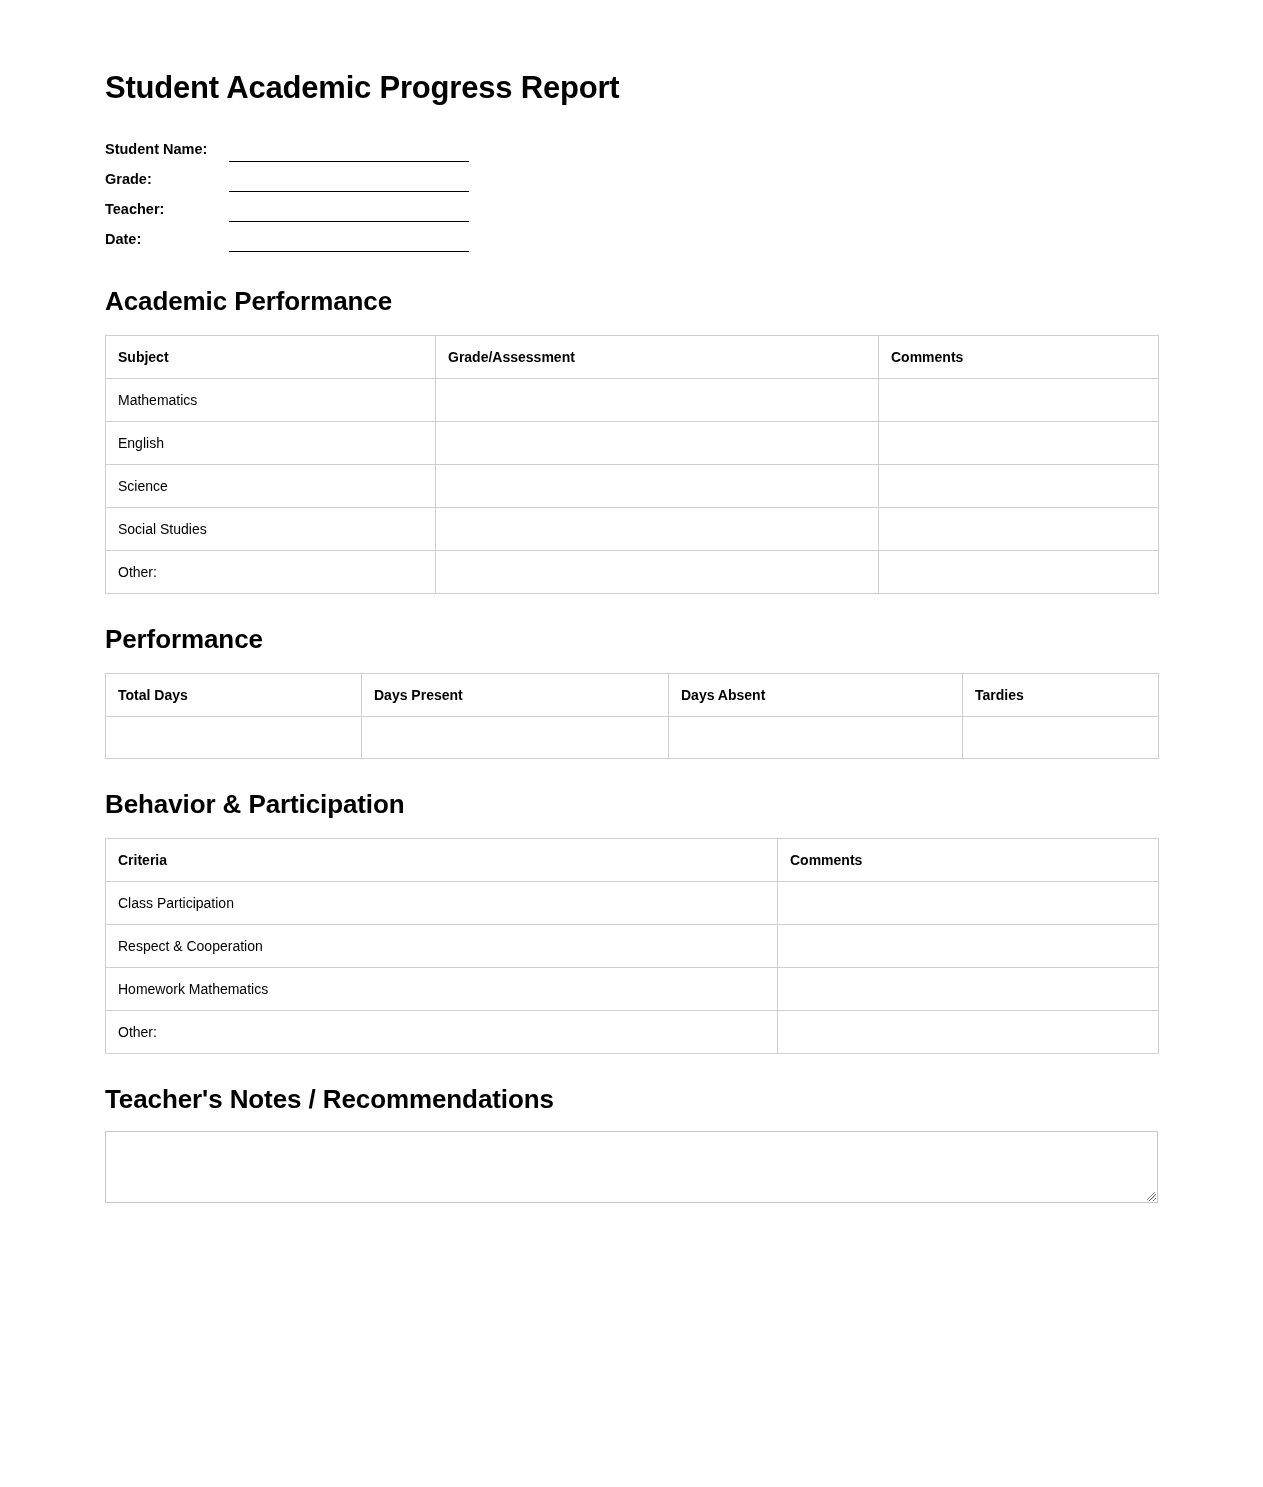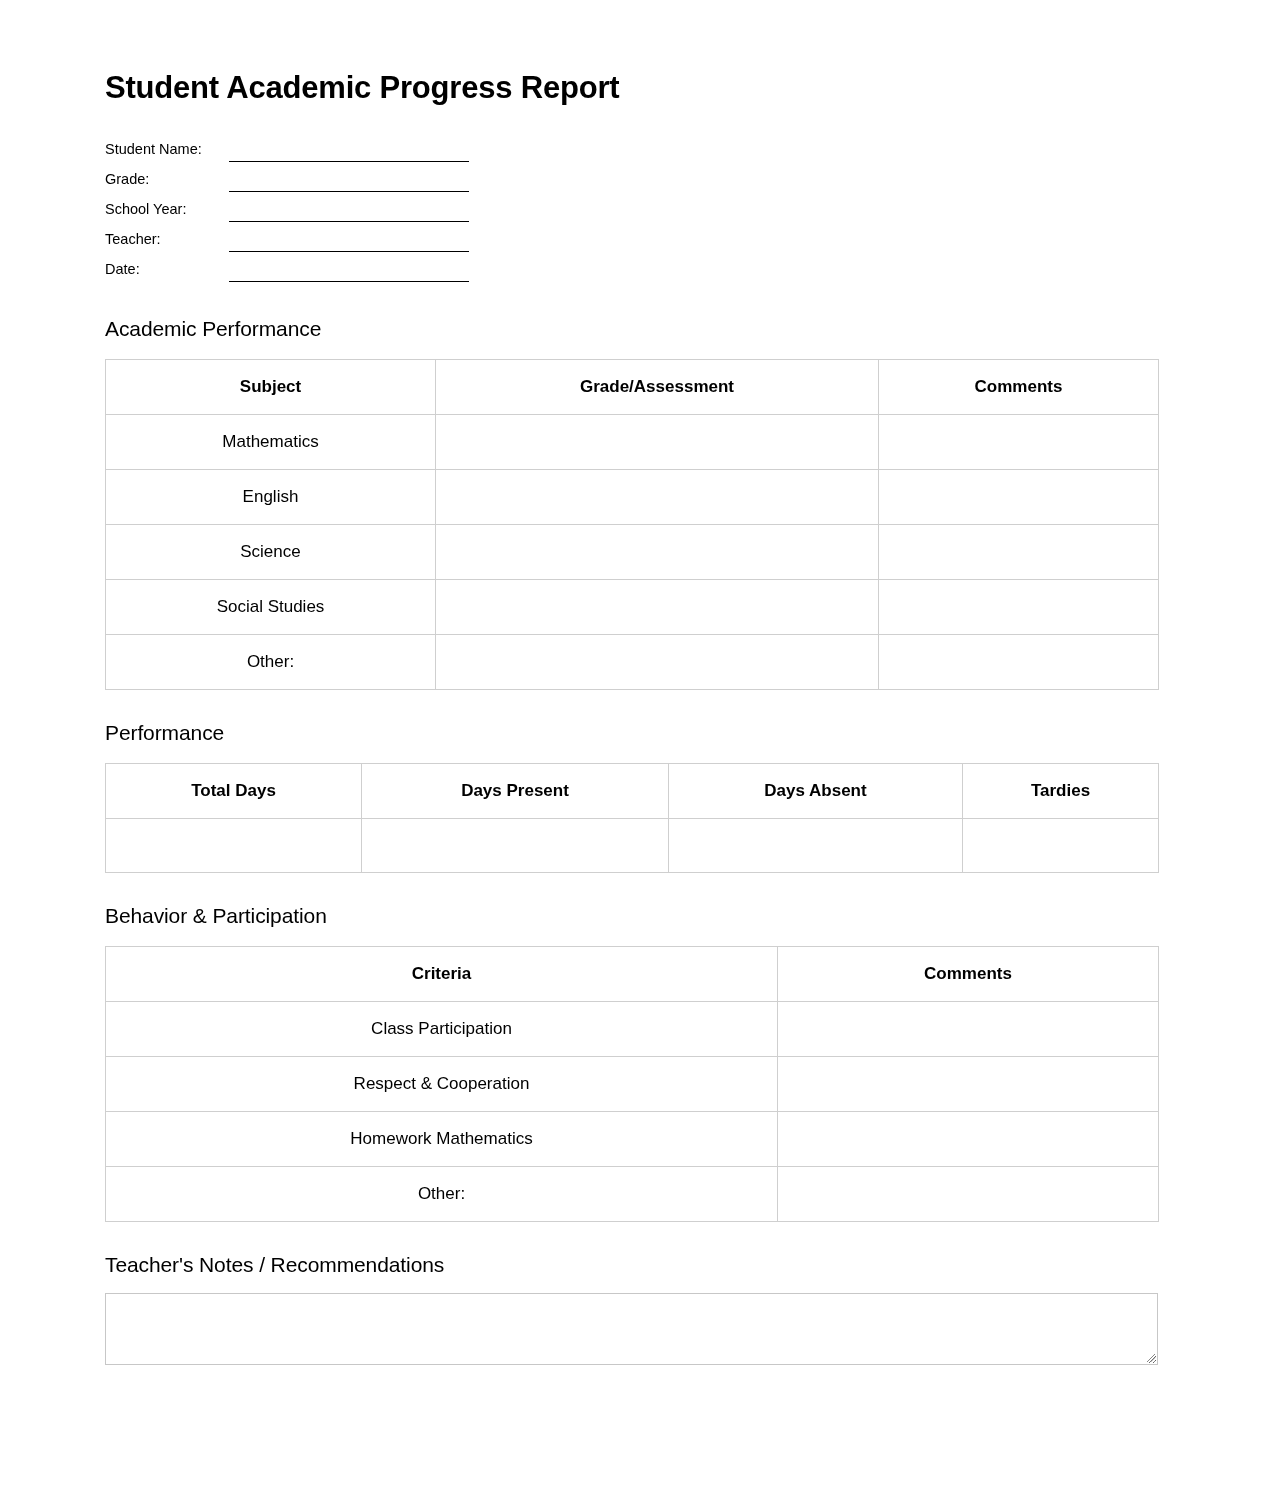--- a/index.html
+++ b/index.html
@@ -36,60 +36,60 @@
   }
   .meta-row {
     display: flex;
     align-items: flex-end;
     height: 30px;
   }
   .meta-label {
     width: 124px;
     flex: 0 0 124px;
     font-size: 14.5px;
-    font-weight: normal;
+    font-weight: bold;
     line-height: 18px;
     padding-bottom: 4px;
   }
   .meta-line {
     width: 240px;
     flex: 0 0 240px;
     border-bottom: 1.6px solid #000000;
     height: 18px;
   }
   .meta-line-fill {
     display: block;
     height: 100%;
   }
 
   
   .section-heading {
-    font-size: 21px;
-    font-weight: normal;
+    font-size: 26px;
+    font-weight: bold;
     margin: 0 0 18px 0;
     line-height: 1.2;
     letter-spacing: -0.1px;
   }
   .section {
     margin-bottom: 30px;
   }
 
   
   table.grid {
     border-collapse: collapse;
     width: 1053px;
     table-layout: fixed;
   }
   table.grid th,
   table.grid td {
     border: 1px solid #cfcfcf;
-    text-align: center;
+    text-align: left;
     vertical-align: top;
-    padding: 18px 12px;
-    font-size: 17px;
+    padding: 12px 12px;
+    font-size: 14px;
     line-height: 18px;
     background: #ffffff;
   }
   table.grid th {
     font-weight: bold;
     height: 18px;
   }
   table.grid td {
     height: 17px;
   }
@@ -153,26 +153,20 @@
         </span>
     </div>
 
     <div class="meta-row">
       <span class="meta-label">Grade:</span>
       <span class="meta-line">
           <span class="meta-line-fill"></span>
         </span>
     </div>
 
-    <div class="meta-row">
-      <span class="meta-label">School Year:</span>
-      <span class="meta-line">
-          <span class="meta-line-fill"></span>
-        </span>
-    </div>
 
     <div class="meta-row">
       <span class="meta-label">Teacher:</span>
       <span class="meta-line">
           <span class="meta-line-fill"></span>
         </span>
     </div>
 
     <div class="meta-row">
       <span class="meta-label">Date:</span>

